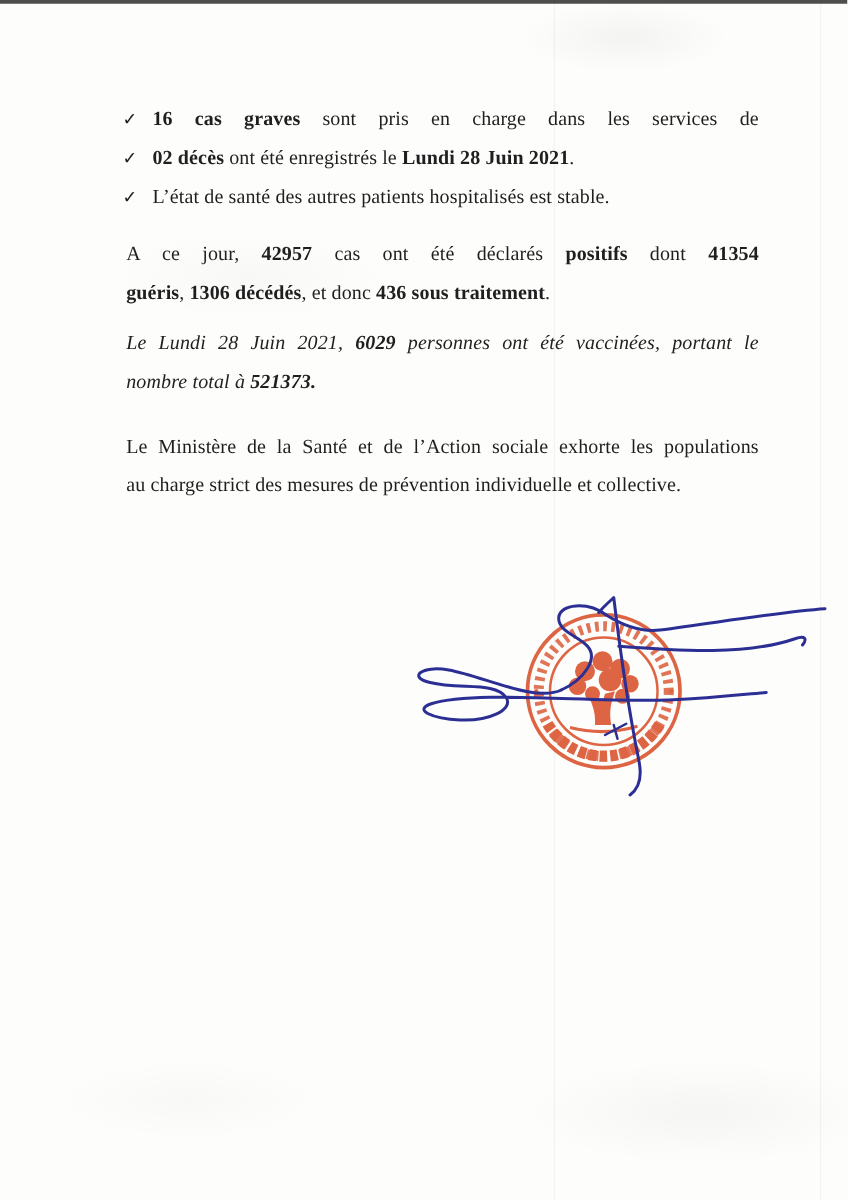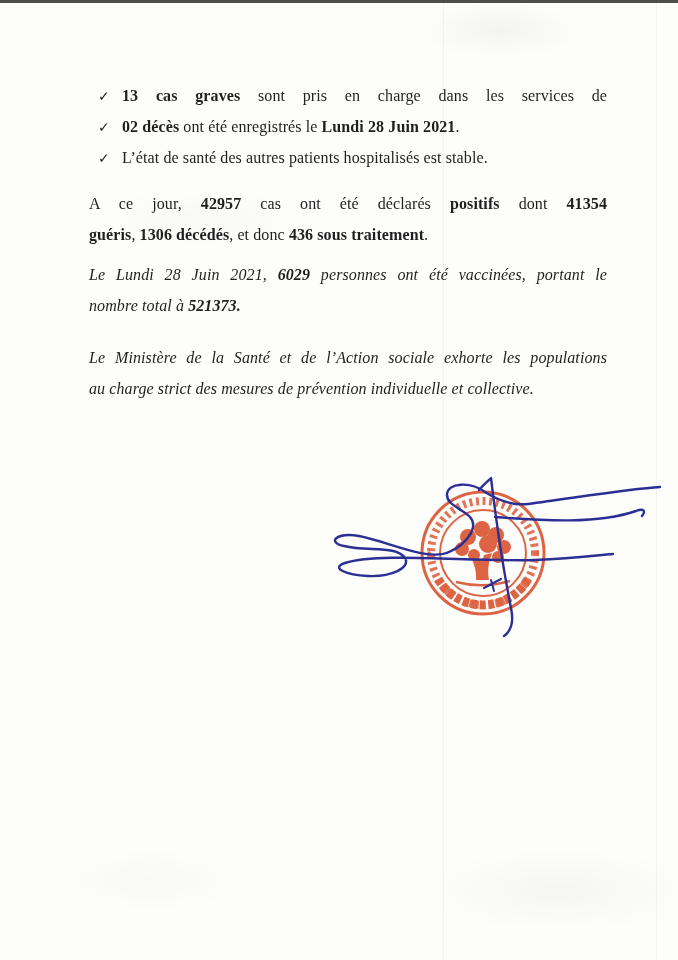--- a/index.html
+++ b/index.html
@@ -47,44 +47,44 @@
     position:absolute;left:-24px;top:1px;
     font-size:14px;line-height:31px;color:var(--text);
   }
   .line{
     display:block;
     text-align:justify;
     text-align-last:justify;
     white-space:normal;
   }
   .line.last{text-align-last:left;}
-  .para{margin:0 0 9px 4px;}
+  .para{margin:0 0 9px 16px;}
   .para:nth-child(2){margin-bottom:21px;font-style:italic;}
-  .para:last-child{margin-bottom:0;font-style:italic;}
+  .para:last-child{margin-bottom:0;}
   b{font-weight:bold;}
   .signature-area{
     position:absolute;left:298px;top:458px;width:380px;height:208px;
   }
   .stamp-stroke{stroke:var(--stamp);fill:none;}
   .stamp-fill{fill:var(--stamp);stroke:none;}
   .sig-stroke{stroke:var(--sig);fill:none;stroke-linecap:round;stroke-linejoin:round;}
 </style>
 </head>
 <body>
 
 <div class="scan-noise"></div>
 <div class="scan-top-edge"></div>
 <div class="scan-fold-v" style="left:443px;"></div>
 <div class="scan-fold-v" style="left:656px;"></div>
 
 <div class="doc">
   <ul class="bullets" id="bullet-list">
       <li>
         <span class="check">✓</span>
-        <div class="line"><b>13 cas graves</b><span> sont pris en charge dans les services de</span></div>
+        <div class="line"><b>16 cas graves</b><span> sont pris en charge dans les services de</span></div>
       </li>
       <li>
         <span class="check">✓</span>
         <div class="line last"><b>02 décès</b><span> ont été enregistrés le </span><b>Lundi 28 Juin 2021</b><span>.</span></div>
       </li>
       <li>
         <span class="check">✓</span>
         <div class="line last"><span>L’état de santé des autres patients hospitalisés est stable.</span></div>
       </li>
     </ul>

